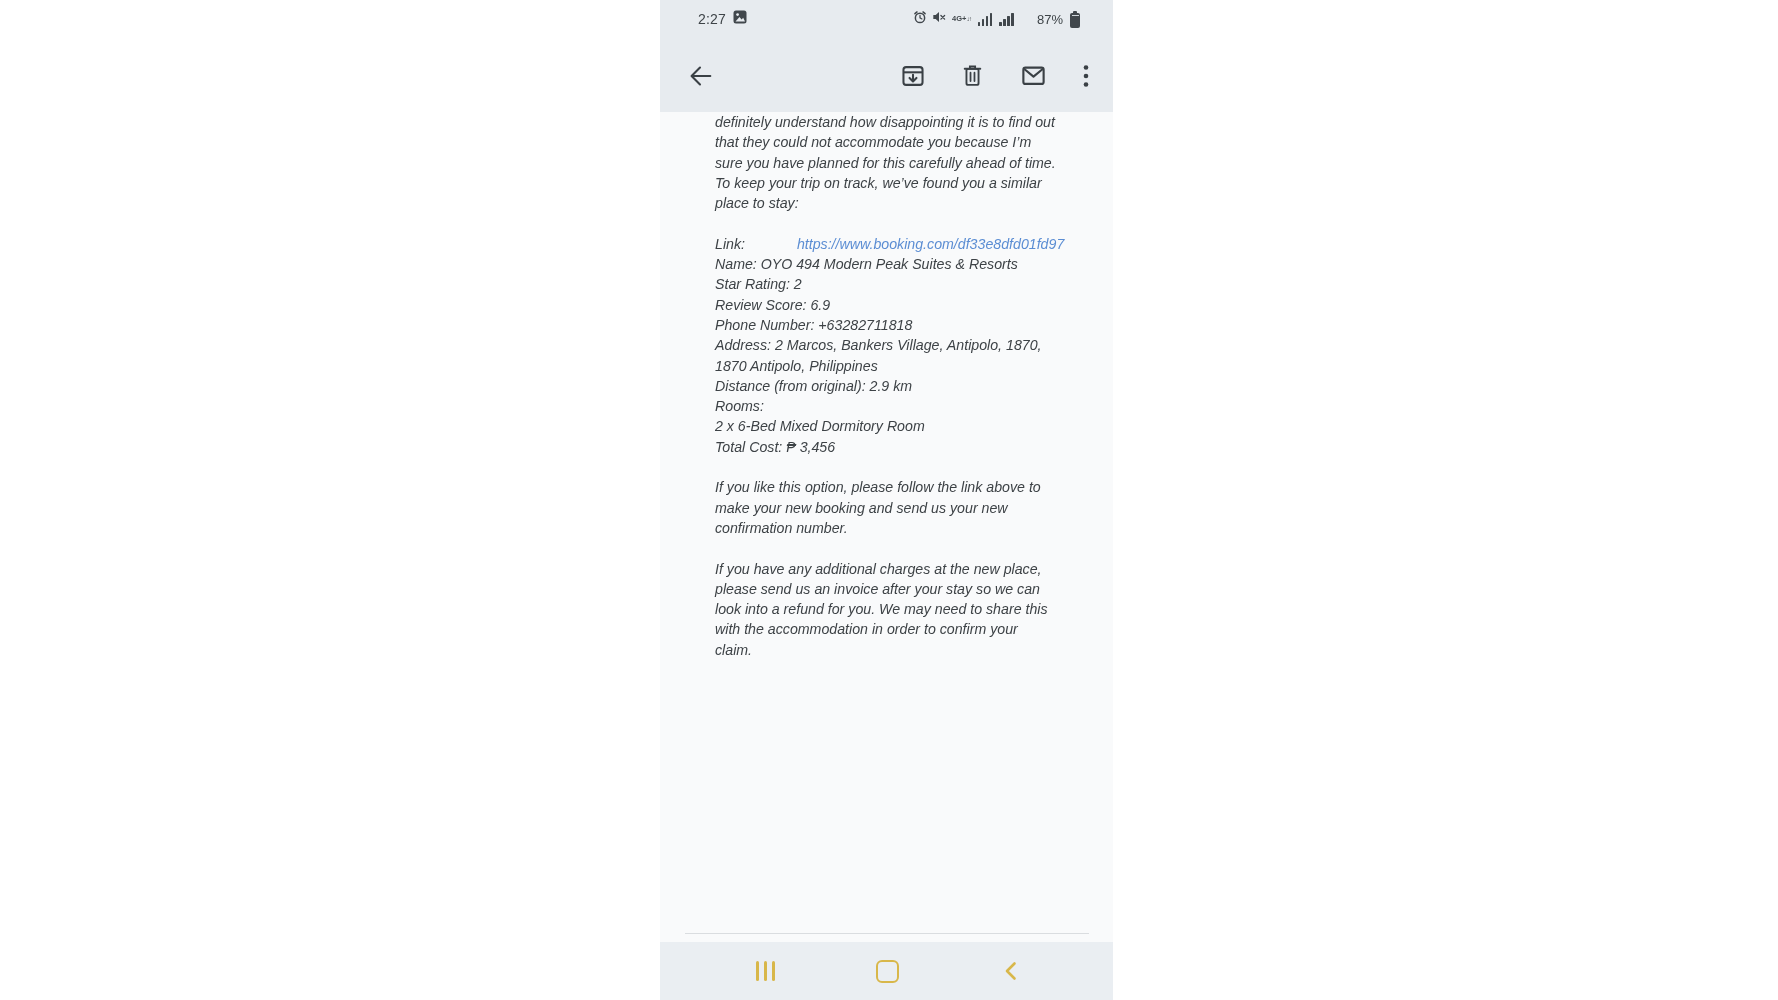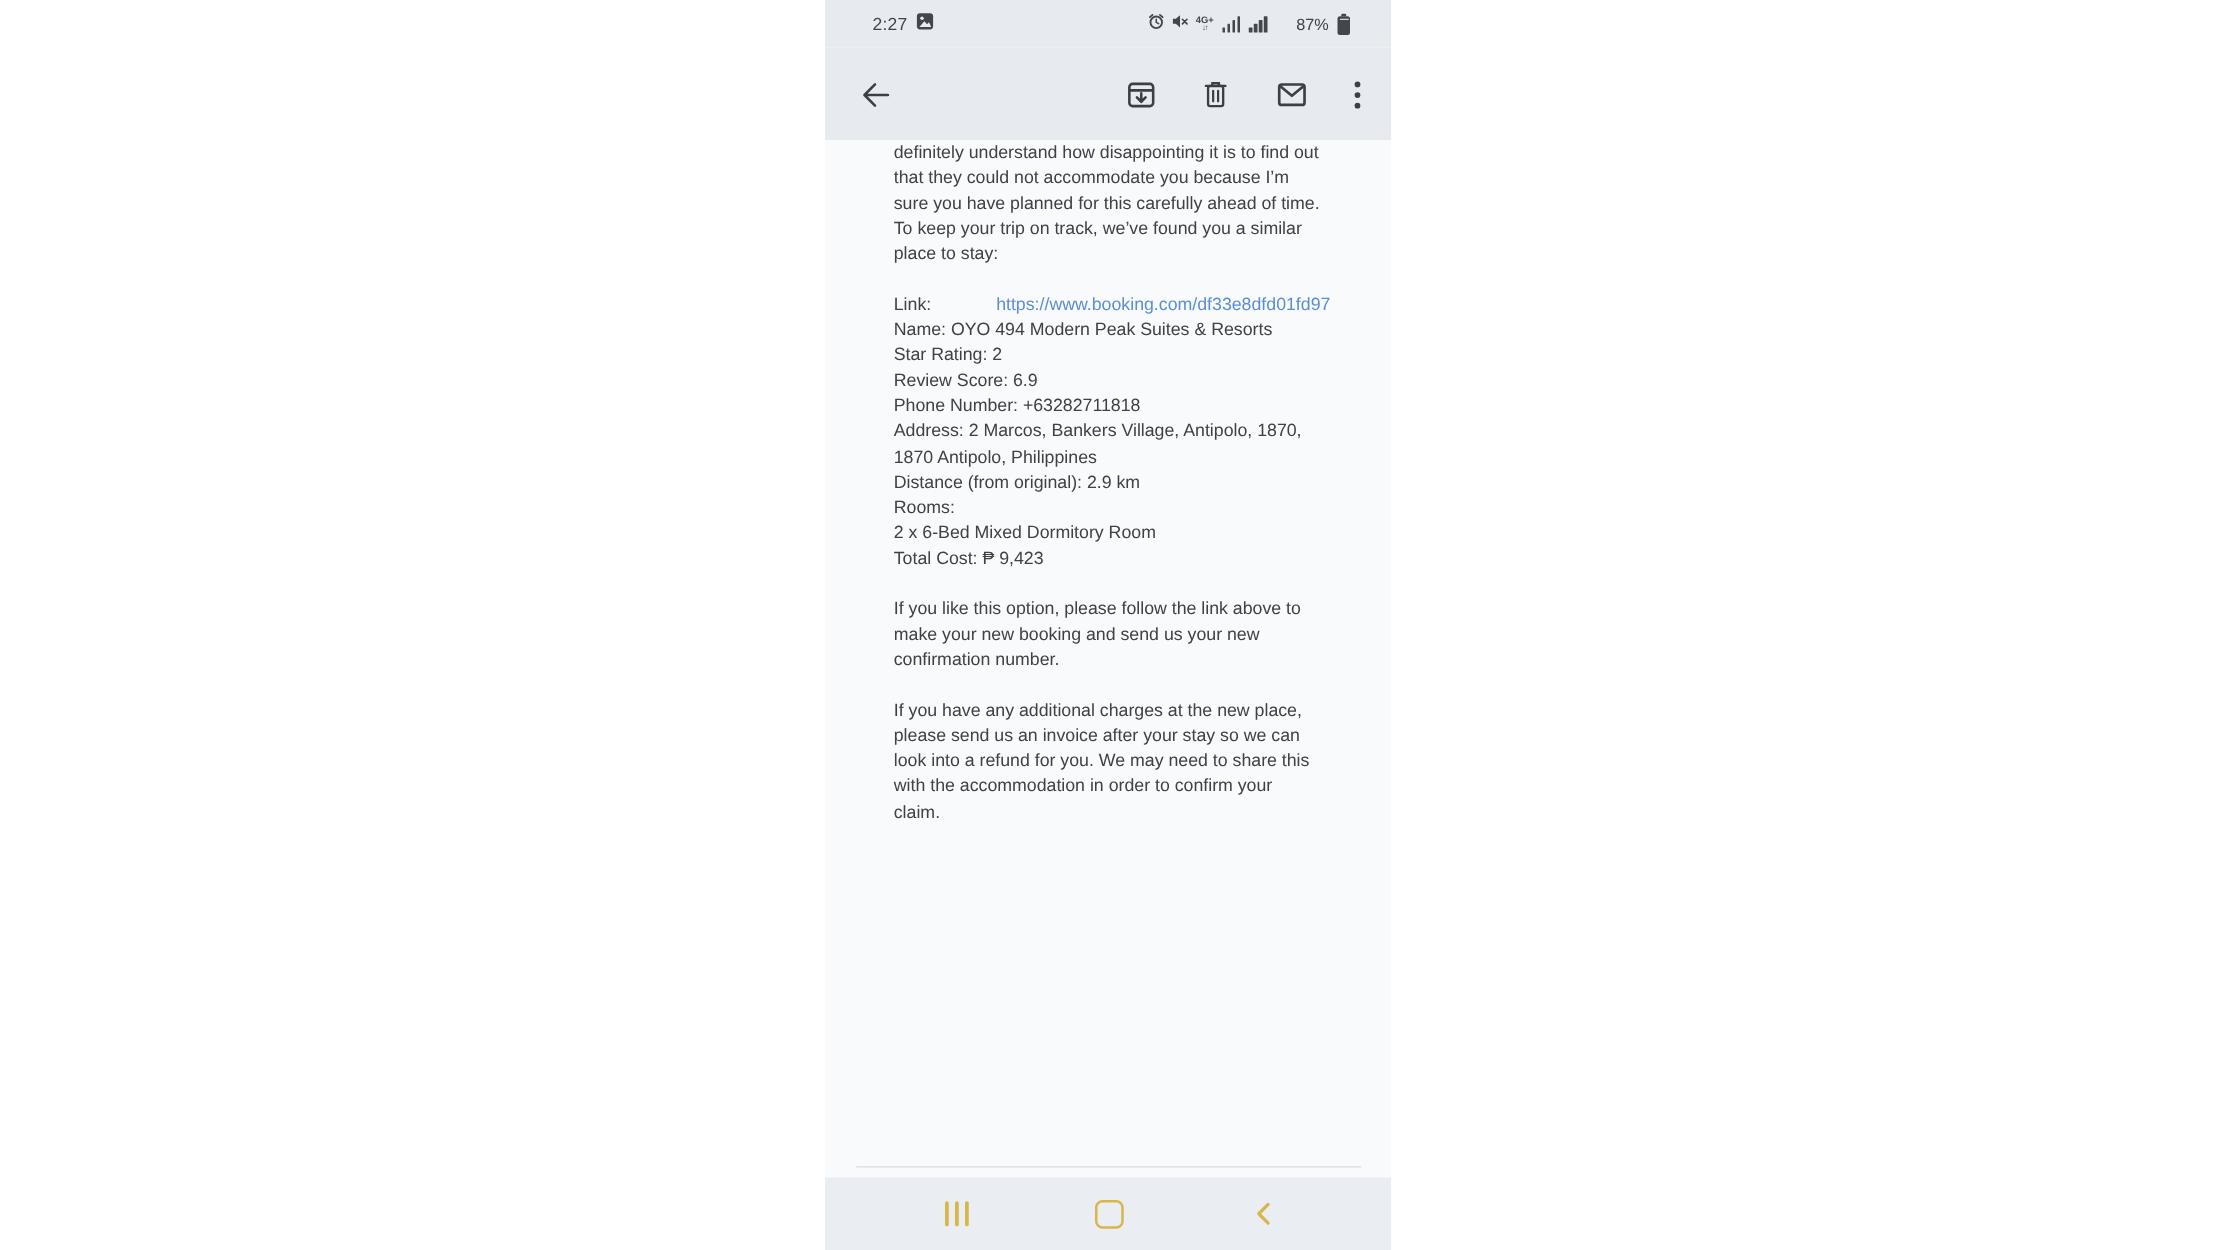--- a/index.html
+++ b/index.html
@@ -7,41 +7,41 @@
   .stage{position:relative;width:1778px;height:889px;background:#ffffff;}
   .phone{position:absolute;left:660px;top:0;width:453px;height:1000px;background:#f9fafb;overflow:hidden;}
 
   
   .status-bar{position:absolute;left:0;top:0;width:453px;height:38px;background:#e7ebef;
     display:flex;align-items:center;}
   .sb-left{position:absolute;left:38px;top:0;height:38px;display:flex;align-items:center;gap:7px;}
   .sb-time{font-size:14px;color:#3e4448;letter-spacing:.2px;}
   .sb-right{position:absolute;right:33px;top:0;height:38px;display:flex;align-items:center;gap:5px;}
   .sb-pct{font-size:13px;color:#3e4448;margin-left:17px;}
-  .data-ind{display:flex;flex-direction:column;align-items:center;line-height:1;color:#41474c;margin:0 1px;}
+  .data-ind{display:flex;flex-direction:row;align-items:center;line-height:1;color:#41474c;margin:0 1px;}
   .data-ind .t1{font-size:7.5px;font-weight:bold;}
   .data-ind .t2{font-size:6.5px;letter-spacing:-1px;margin-top:.5px;}
   .sigbars{display:flex;align-items:flex-end;gap:1.5px;height:13px;margin:0 1px;}
   .sigbars i{display:block;width:2.5px;background:#41474c;border-radius:.5px;}
   .battery{position:relative;width:10px;height:17px;margin-left:2px;}
   .battery .tip{position:absolute;left:3px;top:0;width:4px;height:2px;background:#41474c;border-radius:1px 1px 0 0;}
   .battery .bod{position:absolute;left:0;top:2.5px;width:10px;height:14.5px;background:#41474c;border-radius:2px;}
   .battery .lvl{position:absolute;left:1.5px;top:4px;width:7px;height:1.8px;background:#cfd5da;}
 
   
   .app-bar{position:absolute;left:0;top:38px;width:453px;height:75px;background:#e7ebef;}
   .icon-btn{position:absolute;top:0;height:75px;display:flex;align-items:center;justify-content:center;width:40px;}
   .icon-btn svg{display:block;}
 
   
   .content{position:absolute;left:0;top:112px;width:453px;height:822px;background:#f9fafb;
     border-bottom:1px solid transparent;}
   .email-body{position:absolute;left:55px;top:0;width:365px;color:#3d4246;font-size:14.2px;line-height:20.3px;}
   .para{margin:0 0 20.3px 0;}
-  .line{white-space:nowrap;}
+  .line{white-space:nowrap;font-style:italic;}
   .link{color:#5b8dd3;text-decoration:none;cursor:pointer;margin-left:48px;}
   .bottom-rule{position:absolute;left:25px;right:24px;top:821px;height:1px;background:#dadde0;}
 
   
   .nav-bar{position:absolute;left:0;bottom:0;width:453px;height:58px;background:#eaeef2;}
   .nav-ic{position:absolute;top:0;height:58px;display:flex;align-items:center;justify-content:center;}
   .recents{left:88px;width:34px;display:flex;align-items:center;justify-content:center;gap:5px;}
   .recents i{display:block;width:3px;height:20px;background:#d8b74a;border-radius:1.5px;}
   .homebtn{left:205px;width:44px;}
   .homebtn .sq{width:19px;height:19px;border:2.6px solid #d8b74a;border-radius:6px;}
@@ -152,21 +152,21 @@
             <div class="line"><span>Link: </span><a class="link" href="#">https://www.booking.com/df33e8dfd01fd97</a></div>
             <div class="line">Name: OYO 494 Modern Peak Suites &amp; Resorts</div>
             <div class="line">Star Rating: 2</div>
             <div class="line">Review Score: 6.9</div>
             <div class="line">Phone Number: +63282711818</div>
             <div class="line">Address: 2 Marcos, Bankers Village, Antipolo, 1870,</div>
             <div class="line">1870 Antipolo, Philippines</div>
             <div class="line">Distance (from original): 2.9 km</div>
             <div class="line">Rooms:</div>
             <div class="line">2 x 6-Bed Mixed Dormitory Room</div>
-            <div class="line">Total Cost: ₱ 9,423</div>
+            <div class="line">Total Cost: ₱ 3,456</div>
           </div>
           <div class="para">
             <div class="line">If you like this option, please follow the link above to</div>
             <div class="line">make your new booking and send us your new</div>
             <div class="line">confirmation number.</div>
           </div>
           <div class="para">
             <div class="line">If you have any additional charges at the new place,</div>
             <div class="line">please send us an invoice after your stay so we can</div>
             <div class="line">look into a refund for you. We may need to share this</div>

